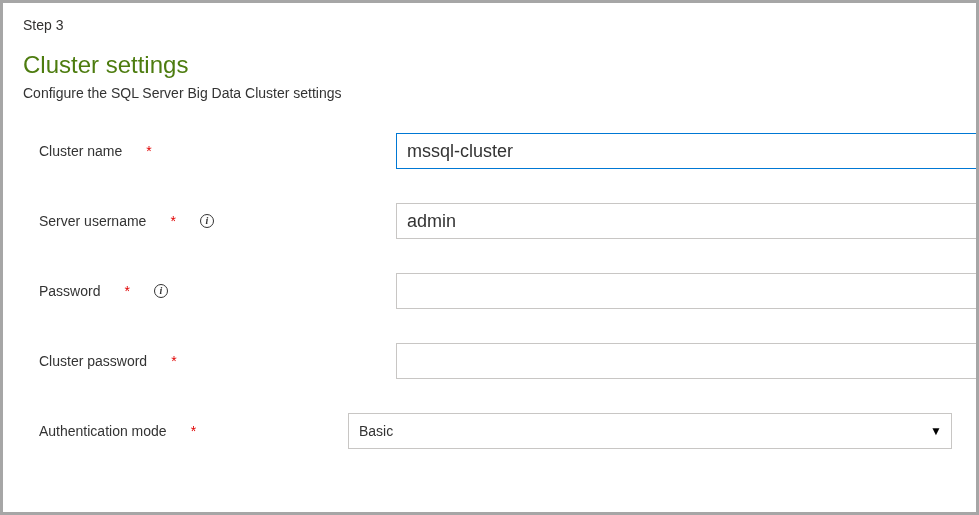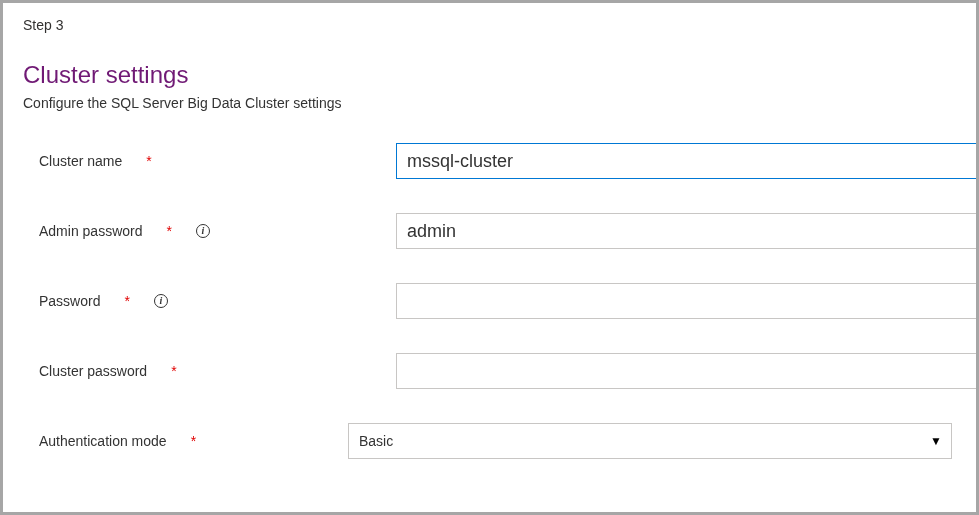--- a/index.html
+++ b/index.html
@@ -12,27 +12,27 @@
       background: #fff;
       width: 979px;
       height: 515px;
       border: 3px solid #a6a6a6;
       padding: 14px 20px 20px 20px;
       color: #333;
     }
     .step-label {
       font-size: 14px;
       color: #323130;
-      margin-bottom: 28px;
+      margin-bottom: 18px;
       font-weight: 400;
     }
     .page-title {
       font-size: 24px;
       font-weight: 300;
-      color: #701a75;
+      color: #4d7c0f;
       margin-bottom: 6px;
     }
     .page-subtitle {
       font-size: 14px;
       color: #333;
       font-weight: 400;
       margin-bottom: 32px;
     }
     .form-row {
       display: flex;
@@ -125,21 +125,21 @@
     <span>Cluster name</span>
     <span class="required">*</span>
   </div>
   <div class="input-cell">
     <input type="text" class="focused" value="mssql-cluster" style="">
   </div>
 </div>
 
 <div class="form-row">
   <div class="label-cell">
-    <span>Admin password</span>
+    <span>Server username</span>
     <span class="required">*</span>
     <span class="info-icon">i</span>
   </div>
   <div class="input-cell">
     <input type="text" value="admin" style="">
   </div>
 </div>
 
 <div class="form-row">
   <div class="label-cell">

